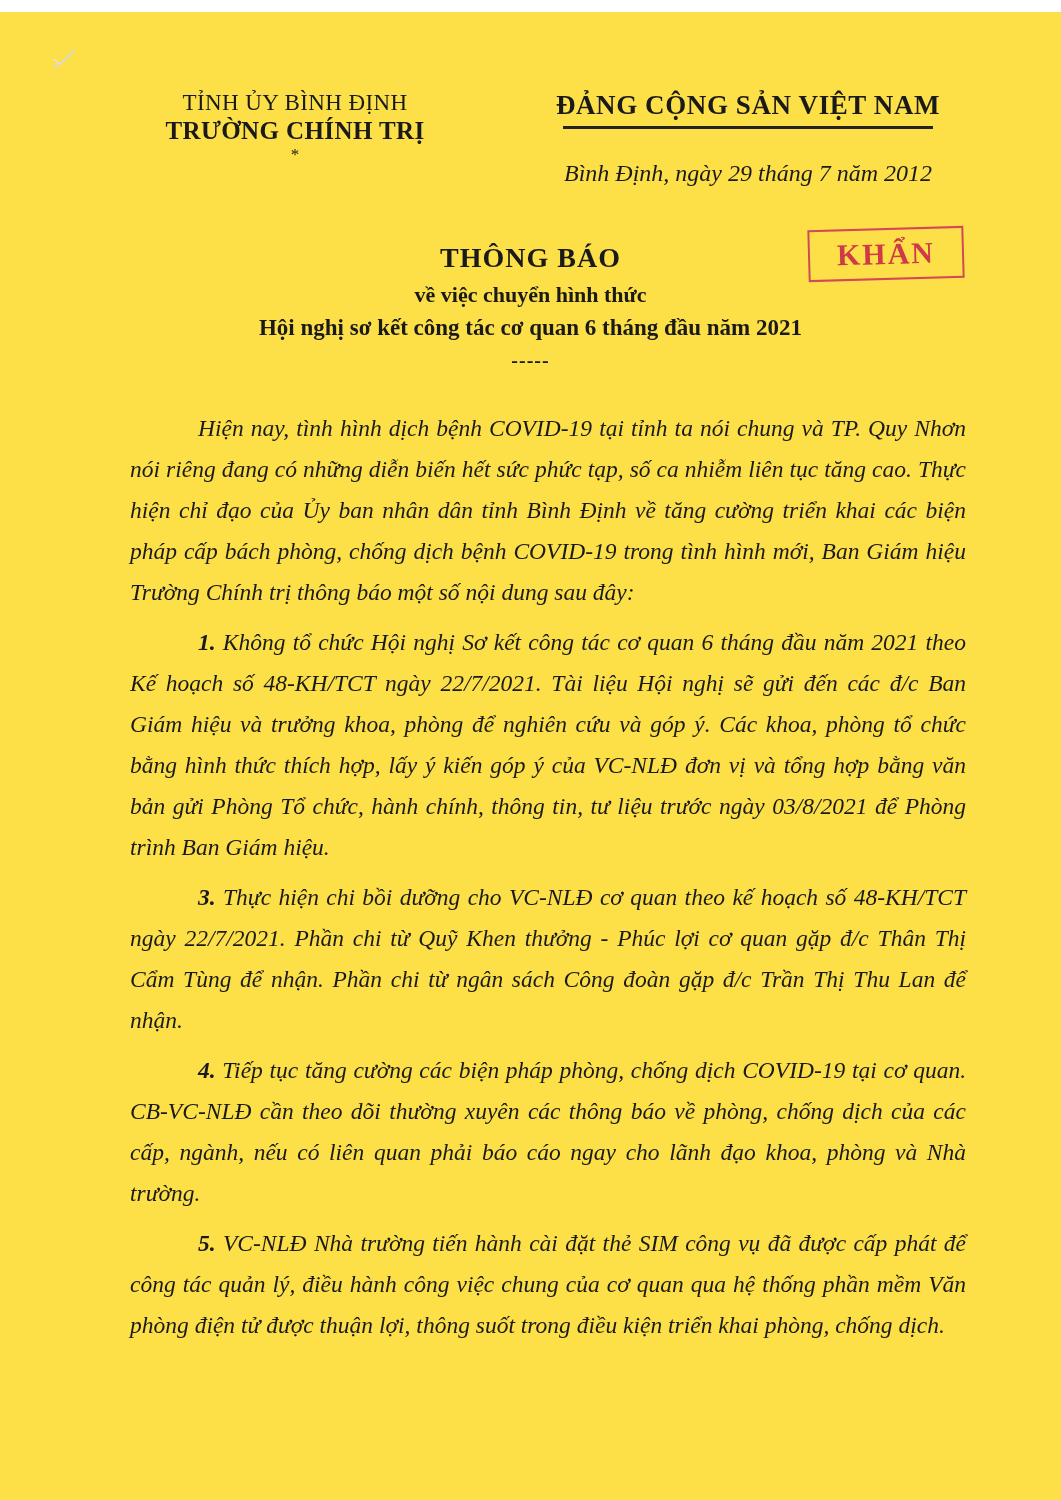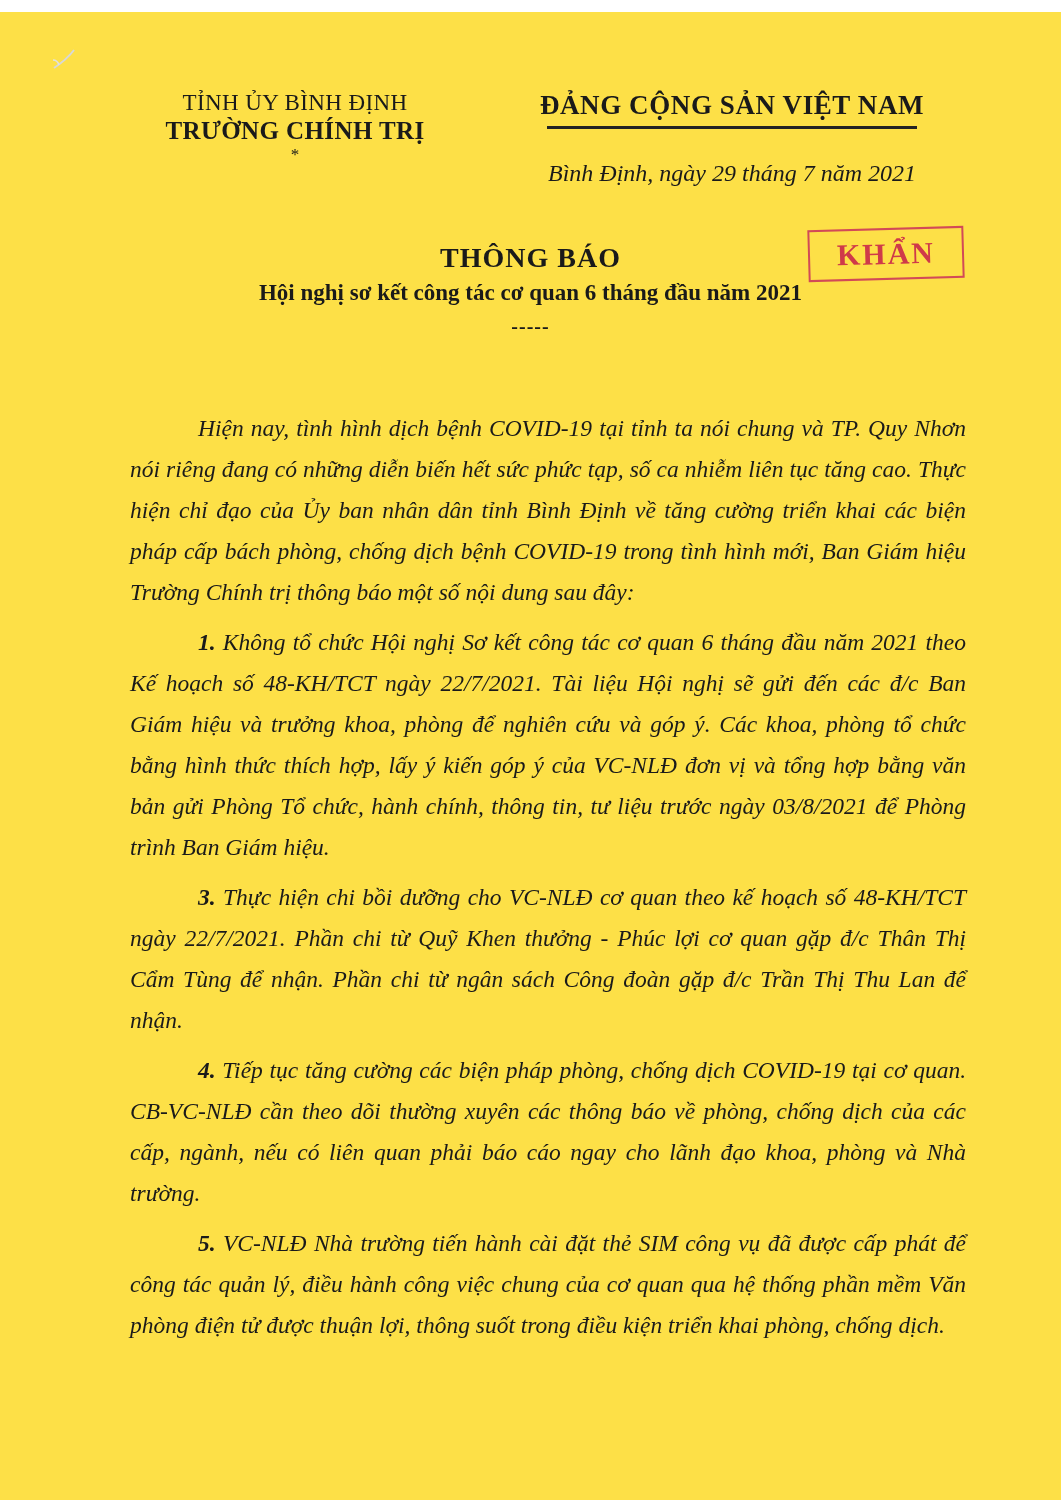--- a/index.html
+++ b/index.html
@@ -74,21 +74,21 @@
     font-family: "DejaVu Serif", serif;
     color: #5b5bb0;
     font-size: 26px;
     font-style: italic;
     letter-spacing: 2px;
     padding: 0 5px;
   }
 
   .hdr-right {
     position: absolute;
-    left: 452px;
+    left: 468px;
     top: 0;
     width: 560px;
     text-align: center;
   }
   .national-title {
     font-size: 27px;
     font-weight: bold;
     letter-spacing: 0.6px;
     white-space: nowrap;
   }
@@ -195,31 +195,32 @@
 
     <div class="hdr-left">
       <div class="org-line1">TỈNH ỦY BÌNH ĐỊNH</div>
       <div class="org-line2">TRƯỜNG CHÍNH TRỊ</div>
       <div class="org-star">*</div>
     </div>
 
     <div class="hdr-right">
       <div class="national-title">ĐẢNG CỘNG SẢN VIỆT NAM</div>
       <div class="title-rule"></div>
-      <div class="place-date">Bình Định, ngày  29 tháng 7 năm 2021</div>
+      <div class="place-date">Bình Định, ngày  29 tháng 7 năm 2012</div>
     </div>
 
   </div>
 
   <div class="stamp">
     <span class="stamp-text">KHẨN</span>
   </div>
 
   <div class="title-block">
     <div class="doc-type">THÔNG BÁO</div>
+    <div class="doc-subtitle1">về việc chuyển hình thức</div>
     <div class="doc-subtitle2">Hội nghị sơ kết công tác cơ quan 6 tháng đầu năm 2021</div>
     <div class="dash-sep">-----</div>
   </div>
 
   <div class="body">
     <p class="para">Hiện nay, tình hình dịch bệnh COVID-19 tại tỉnh ta nói chung và TP. Quy Nhơn nói riêng đang có những diễn biến hết sức phức tạp, số ca nhiễm liên tục tăng cao. Thực hiện chỉ đạo của Ủy ban nhân dân tỉnh Bình Định về tăng cường triển khai các biện pháp cấp bách phòng, chống dịch bệnh COVID-19 trong tình hình mới, Ban Giám hiệu Trường Chính trị thông báo một số nội dung sau đây:</p>
 
     <p class="para gap-before">
       <span class="num">1.</span>
       <span>Không tổ chức Hội nghị Sơ kết công tác cơ quan 6 tháng đầu năm 2021 theo Kế hoạch số 48-KH/TCT ngày 22/7/2021. Tài liệu Hội nghị sẽ gửi đến các đ/c Ban Giám hiệu và trưởng khoa, phòng để nghiên cứu và góp ý. Các khoa, phòng tổ chức bằng hình thức thích hợp, lấy ý kiến góp ý của VC-NLĐ đơn vị và tổng hợp bằng văn bản gửi Phòng Tổ chức, hành chính, thông tin, tư liệu trước ngày 03/8/2021 để Phòng trình Ban Giám hiệu.</span>

